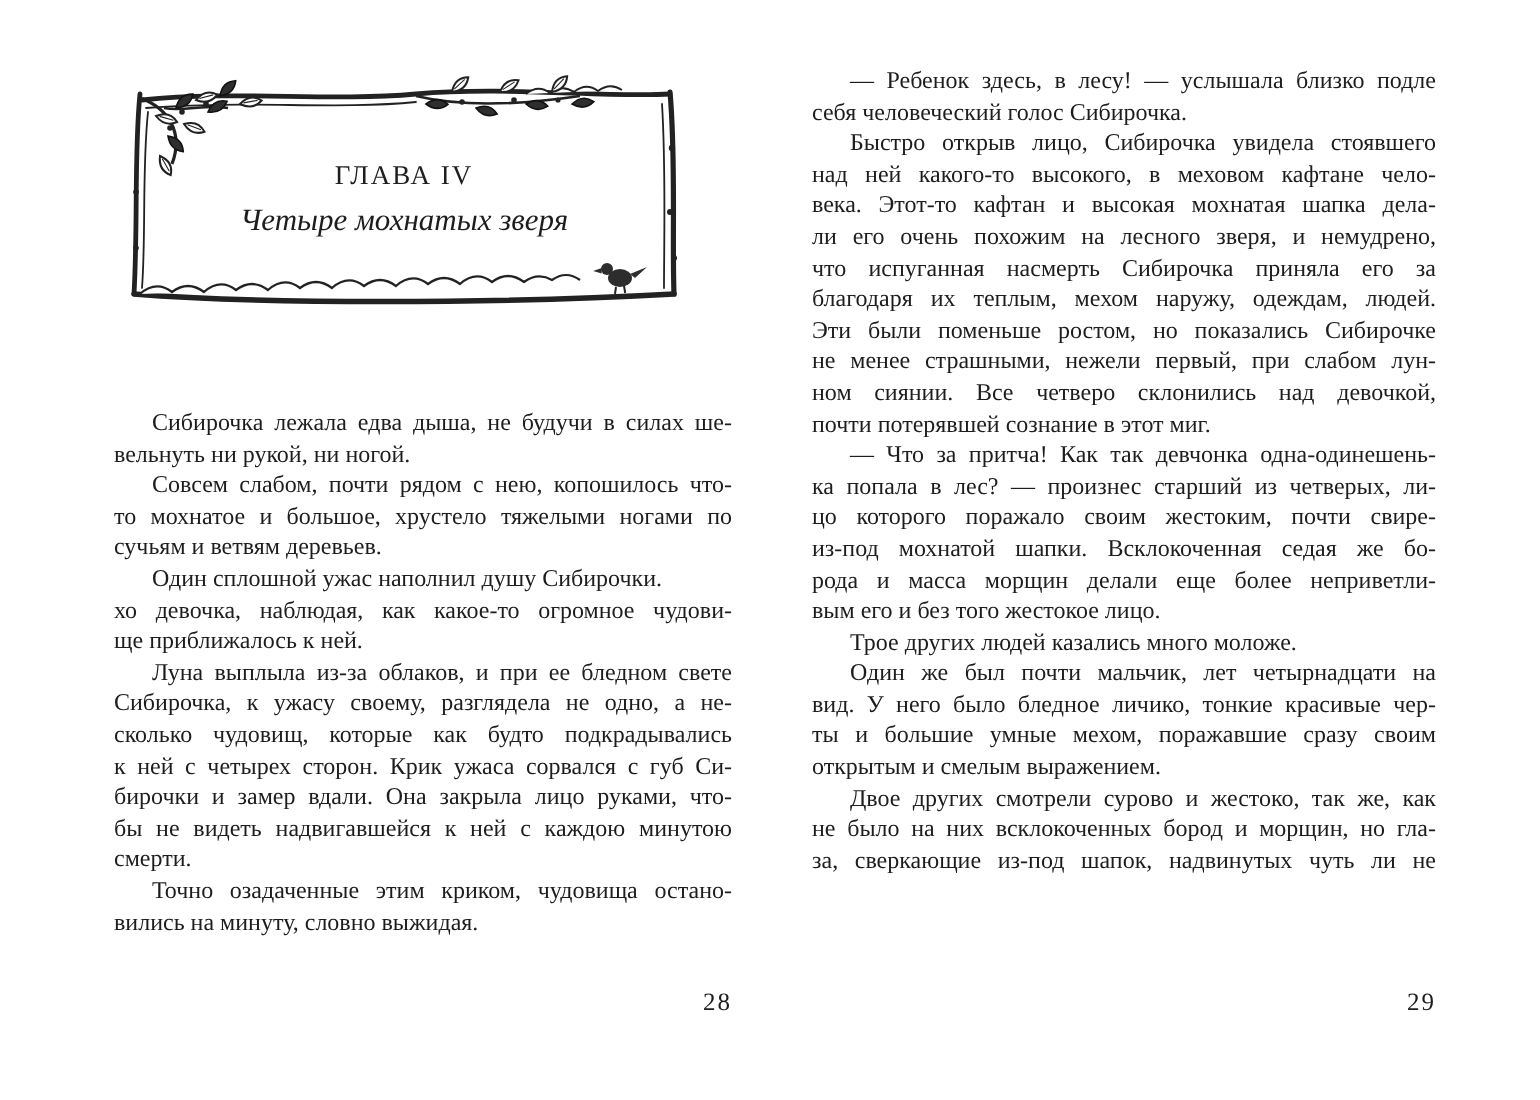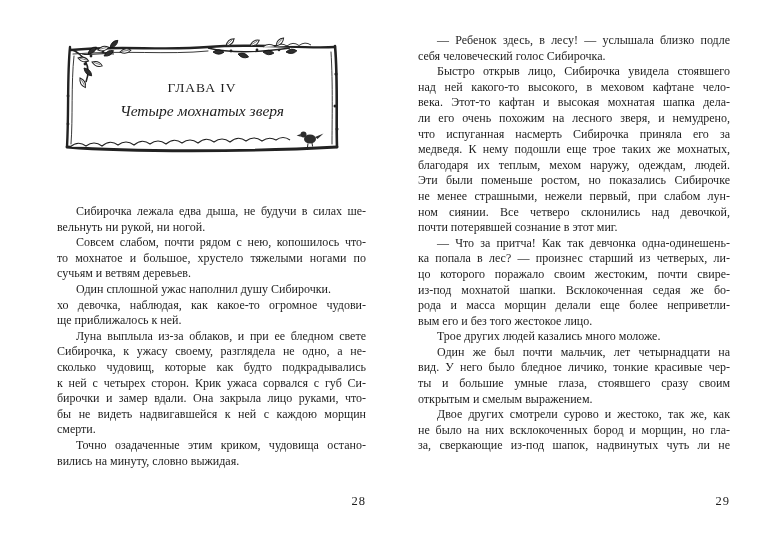--- a/index.html
+++ b/index.html
@@ -2,21 +2,21 @@
 <html><head>
 <meta charset="utf-8">
 <style>
   html,body{margin:0;padding:0;background:#ffffff;}
   #canvas{
     position:relative;width:770px;height:550px;background:#ffffff;
     font-family:"Liberation Serif","DejaVu Serif",serif;color:#1d1d1d;overflow:hidden;
   }
   .column{position:absolute;}
   #col-left{left:57px;top:0;width:309px;height:550px;}
-  #col-right{left:418px;top:0;width:312px;height:550px;}
+  #col-right{left:406px;top:0;width:312px;height:550px;}
   .bodytext{position:absolute;left:0;width:100%;}
   #body-left{top:204px;}
   #body-right{top:33px;}
   .para{margin:0;padding:0;}
   .line{
     font-size:12px;line-height:15.6px;height:15.6px;
     text-align:justify;text-align-last:justify;white-space:normal;
   }
   .line.last{text-align-last:left;}
   .line.first{text-indent:19px;}
@@ -137,21 +137,21 @@
         <div class="para">
           <div class="line">хо девочка, наблюдая, как какое-то огромное чудови-</div>
           <div class="line last">ще приближалось к ней.</div>
         </div>
         <div class="para">
           <div class="line first">Луна выплыла из-за облаков, и при ее бледном свете</div>
           <div class="line">Сибирочка, к ужасу своему, разглядела не одно, а не-</div>
           <div class="line">сколько чудовищ, которые как будто подкрадывались</div>
           <div class="line">к ней с четырех сторон. Крик ужаса сорвался с губ Си-</div>
           <div class="line">бирочки и замер вдали. Она закрыла лицо руками, что-</div>
-          <div class="line">бы не видеть надвигавшейся к ней с каждою морщин</div>
+          <div class="line">бы не видеть надвигавшейся к ней с каждою минутою</div>
           <div class="line last">смерти.</div>
         </div>
         <div class="para">
           <div class="line first">Точно озадаченные этим криком, чудовища остано-</div>
           <div class="line last">вились на минуту, словно выжидая.</div>
         </div>
       </div>
 
     <div class="pagenum">28</div>
   </div>
@@ -161,42 +161,41 @@
         <div class="para">
           <div class="line first">— Ребенок здесь, в лесу! — услышала близко подле</div>
           <div class="line last">себя человеческий голос Сибирочка.</div>
         </div>
         <div class="para">
           <div class="line first">Быстро открыв лицо, Сибирочка увидела стоявшего</div>
           <div class="line">над ней какого-то высокого, в меховом кафтане чело-</div>
           <div class="line">века. Этот-то кафтан и высокая мохнатая шапка дела-</div>
           <div class="line">ли его очень похожим на лесного зверя, и немудрено,</div>
           <div class="line">что испуганная насмерть Сибирочка приняла его за</div>
-          <div class="line">медведя. К нему подошли еще трое таких же мохнатых,</div>
           <div class="line">благодаря их теплым, мехом наружу, одеждам, людей.</div>
           <div class="line">Эти были поменьше ростом, но показались Сибирочке</div>
           <div class="line">не менее страшными, нежели первый, при слабом лун-</div>
           <div class="line">ном сиянии. Все четверо склонились над девочкой,</div>
           <div class="line last">почти потерявшей сознание в этот миг.</div>
         </div>
         <div class="para">
           <div class="line first">— Что за притча! Как так девчонка одна-одинешень-</div>
           <div class="line">ка попала в лес? — произнес старший из четверых, ли-</div>
           <div class="line">цо которого поражало своим жестоким, почти свире-</div>
           <div class="line">из-под мохнатой шапки. Всклокоченная седая же бо-</div>
           <div class="line">рода и масса морщин делали еще более неприветли-</div>
           <div class="line last">вым его и без того жестокое лицо.</div>
         </div>
         <div class="para">
           <div class="line first last">Трое других людей казались много моложе.</div>
         </div>
         <div class="para">
           <div class="line first">Один же был почти мальчик, лет четырнадцати на</div>
           <div class="line">вид. У него было бледное личико, тонкие красивые чер-</div>
-          <div class="line">ты и большие умные глаза, стоявшего сразу своим</div>
+          <div class="line">ты и большие умные мехом, поражавшие сразу своим</div>
           <div class="line last">открытым и смелым выражением.</div>
         </div>
         <div class="para">
           <div class="line first">Двое других смотрели сурово и жестоко, так же, как</div>
           <div class="line">не было на них всклокоченных бород и морщин, но гла-</div>
           <div class="line">за, сверкающие из-под шапок, надвинутых чуть ли не</div>
         </div>
       </div>
 
     <div class="pagenum">29</div>

